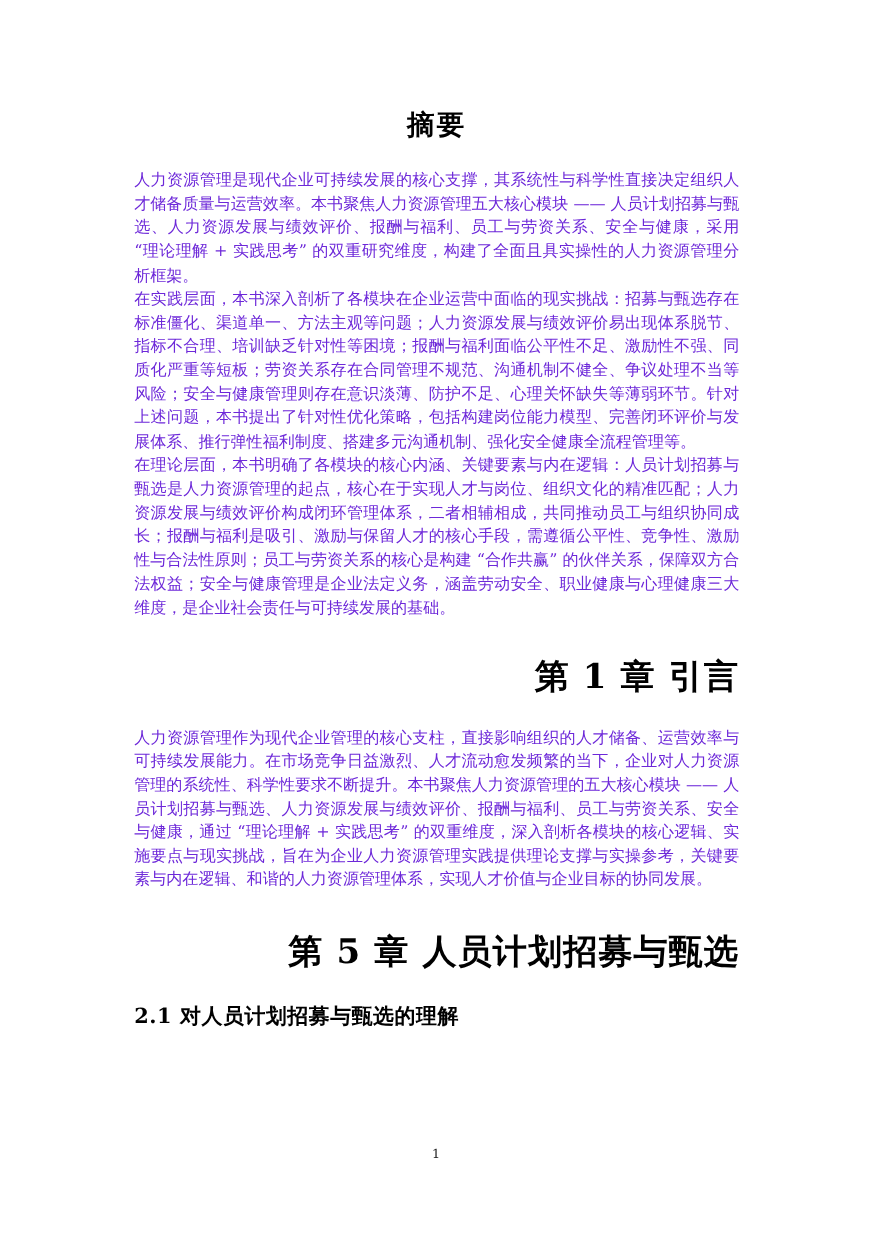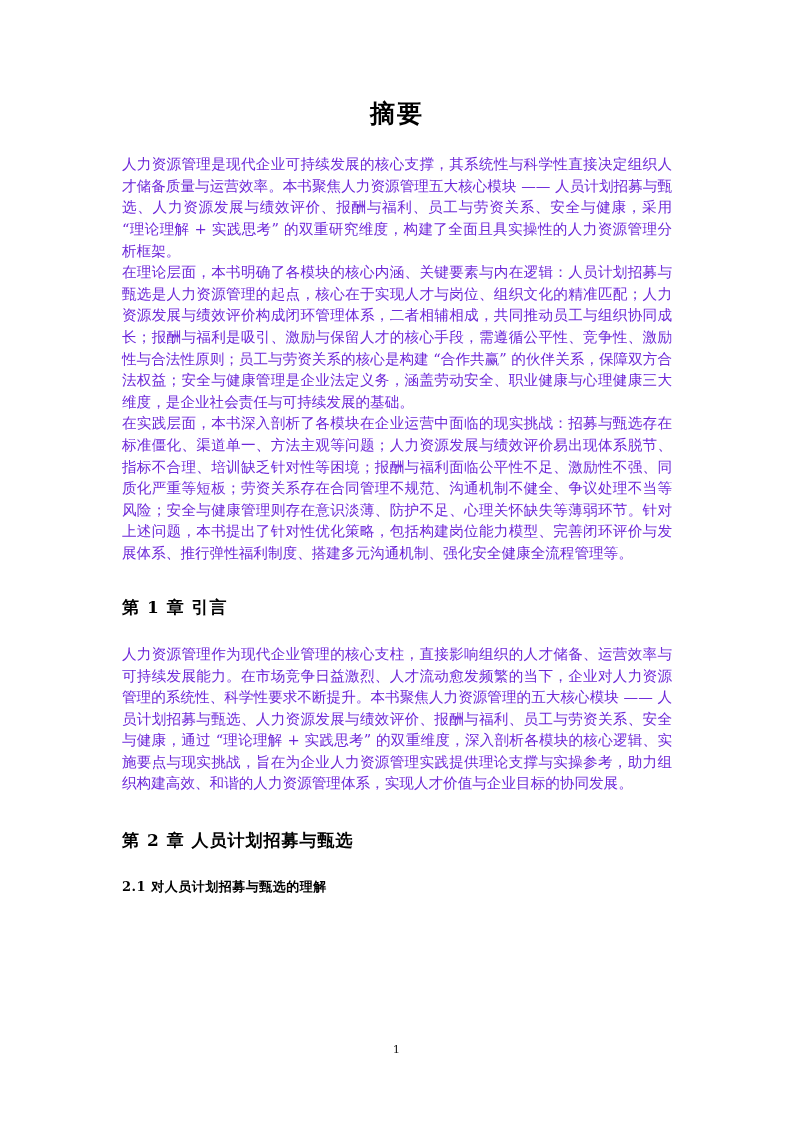--- a/index.html
+++ b/index.html
@@ -48,33 +48,34 @@
     letter-spacing: 0px;
     word-break: break-all;
   }
   .abstract-block {
     margin-top: 24px;
   }
   .abstract-block .body-para + .body-para {
     margin-top: 0px;
   }
   .chapter-heading {
-    font-size: 17px;
+    font-size: 31px;
     font-weight: bold;
     color: #000000;
     line-height: 1.2;
     margin: 0;
     letter-spacing: 1px;
     font-family: "DejaVu Serif", "Liberation Serif", serif;
+    text-align: right;
   }
   .chap1 { margin-top: 33px; }
   .chap2 { margin-top: 36px; }
   .after-chapter-para { margin-top: 26px; }
   .section-heading {
-    font-size: 13px;
+    font-size: 19px;
     font-weight: bold;
     color: #000000;
     line-height: 1.2;
     margin: 0;
     margin-top: 29px;
     letter-spacing: 0.5px;
     font-family: "DejaVu Serif", "Liberation Serif", serif;
   }
   .page-number {
     position: absolute;
@@ -91,29 +92,29 @@
 <body>
 
 <div class="page">
 
   <div class="content">
 
     <h1 class="abstract-title">摘要</h1>
 
     <div class="abstract-block">
       <p class="body-para">人力资源管理是现代企业可持续发展的核心支撑，其系统性与科学性直接决定组织人才储备质量与运营效率。本书聚焦人力资源管理五大核心模块 —— 人员计划招募与甄选、人力资源发展与绩效评价、报酬与福利、员工与劳资关系、安全与健康，采用 “理论理解 + 实践思考” 的双重研究维度，构建了全面且具实操性的人力资源管理分析框架。</p>
+      <p class="body-para">在实践层面，本书深入剖析了各模块在企业运营中面临的现实挑战：招募与甄选存在标准僵化、渠道单一、方法主观等问题；人力资源发展与绩效评价易出现体系脱节、指标不合理、培训缺乏针对性等困境；报酬与福利面临公平性不足、激励性不强、同质化严重等短板；劳资关系存在合同管理不规范、沟通机制不健全、争议处理不当等风险；安全与健康管理则存在意识淡薄、防护不足、心理关怀缺失等薄弱环节。针对上述问题，本书提出了针对性优化策略，包括构建岗位能力模型、完善闭环评价与发展体系、推行弹性福利制度、搭建多元沟通机制、强化安全健康全流程管理等。</p>
       <p class="body-para">在理论层面，本书明确了各模块的核心内涵、关键要素与内在逻辑：人员计划招募与甄选是人力资源管理的起点，核心在于实现人才与岗位、组织文化的精准匹配；人力资源发展与绩效评价构成闭环管理体系，二者相辅相成，共同推动员工与组织协同成长；报酬与福利是吸引、激励与保留人才的核心手段，需遵循公平性、竞争性、激励性与合法性原则；员工与劳资关系的核心是构建 “合作共赢” 的伙伴关系，保障双方合法权益；安全与健康管理是企业法定义务，涵盖劳动安全、职业健康与心理健康三大维度，是企业社会责任与可持续发展的基础。</p>
-      <p class="body-para">在实践层面，本书深入剖析了各模块在企业运营中面临的现实挑战：招募与甄选存在标准僵化、渠道单一、方法主观等问题；人力资源发展与绩效评价易出现体系脱节、指标不合理、培训缺乏针对性等困境；报酬与福利面临公平性不足、激励性不强、同质化严重等短板；劳资关系存在合同管理不规范、沟通机制不健全、争议处理不当等风险；安全与健康管理则存在意识淡薄、防护不足、心理关怀缺失等薄弱环节。针对上述问题，本书提出了针对性优化策略，包括构建岗位能力模型、完善闭环评价与发展体系、推行弹性福利制度、搭建多元沟通机制、强化安全健康全流程管理等。</p>
     </div>
 
     <h2 class="chapter-heading chap1">第 1 章  引言</h2>
 
-    <p class="body-para after-chapter-para">人力资源管理作为现代企业管理的核心支柱，直接影响组织的人才储备、运营效率与可持续发展能力。在市场竞争日益激烈、人才流动愈发频繁的当下，企业对人力资源管理的系统性、科学性要求不断提升。本书聚焦人力资源管理的五大核心模块 —— 人员计划招募与甄选、人力资源发展与绩效评价、报酬与福利、员工与劳资关系、安全与健康，通过 “理论理解 + 实践思考” 的双重维度，深入剖析各模块的核心逻辑、实施要点与现实挑战，旨在为企业人力资源管理实践提供理论支撑与实操参考，助力组织构建高效、和谐的人力资源管理体系，实现人才价值与企业目标的协同发展。</p>
+    <p class="body-para after-chapter-para">人力资源管理作为现代企业管理的核心支柱，直接影响组织的人才储备、运营效率与可持续发展能力。在市场竞争日益激烈、人才流动愈发频繁的当下，企业对人力资源管理的系统性、科学性要求不断提升。本书聚焦人力资源管理的五大核心模块 —— 人员计划招募与甄选、人力资源发展与绩效评价、报酬与福利、员工与劳资关系、安全与健康，通过 “理论理解 + 实践思考” 的双重维度，深入剖析各模块的核心逻辑、实施要点与现实挑战，旨在为企业人力资源管理实践提供理论支撑与实操参考，关键要素与内在逻辑、和谐的人力资源管理体系，实现人才价值与企业目标的协同发展。</p>
 
-    <h2 class="chapter-heading chap2">第 2 章  人员计划招募与甄选</h2>
+    <h2 class="chapter-heading chap2">第 5 章  人员计划招募与甄选</h2>
 
     <h3 class="section-heading">2.1 对人员计划招募与甄选的理解</h3>
 
   </div>
 
   <div class="page-number">1</div>
 
 </div>
 
 </body></html>

